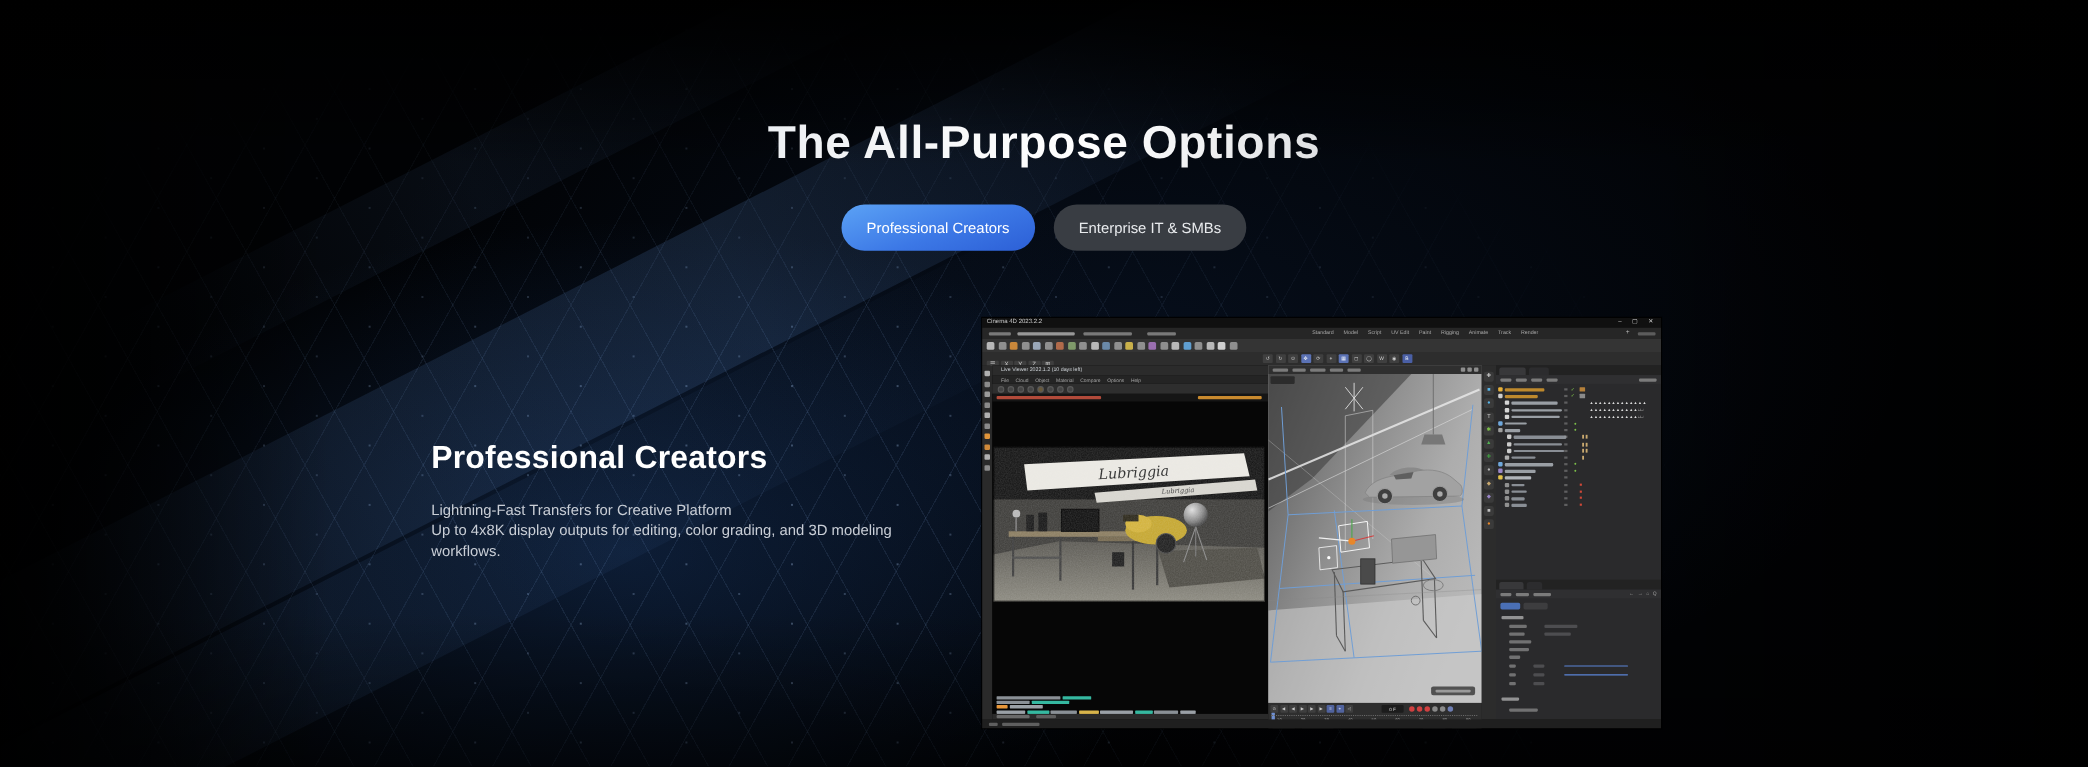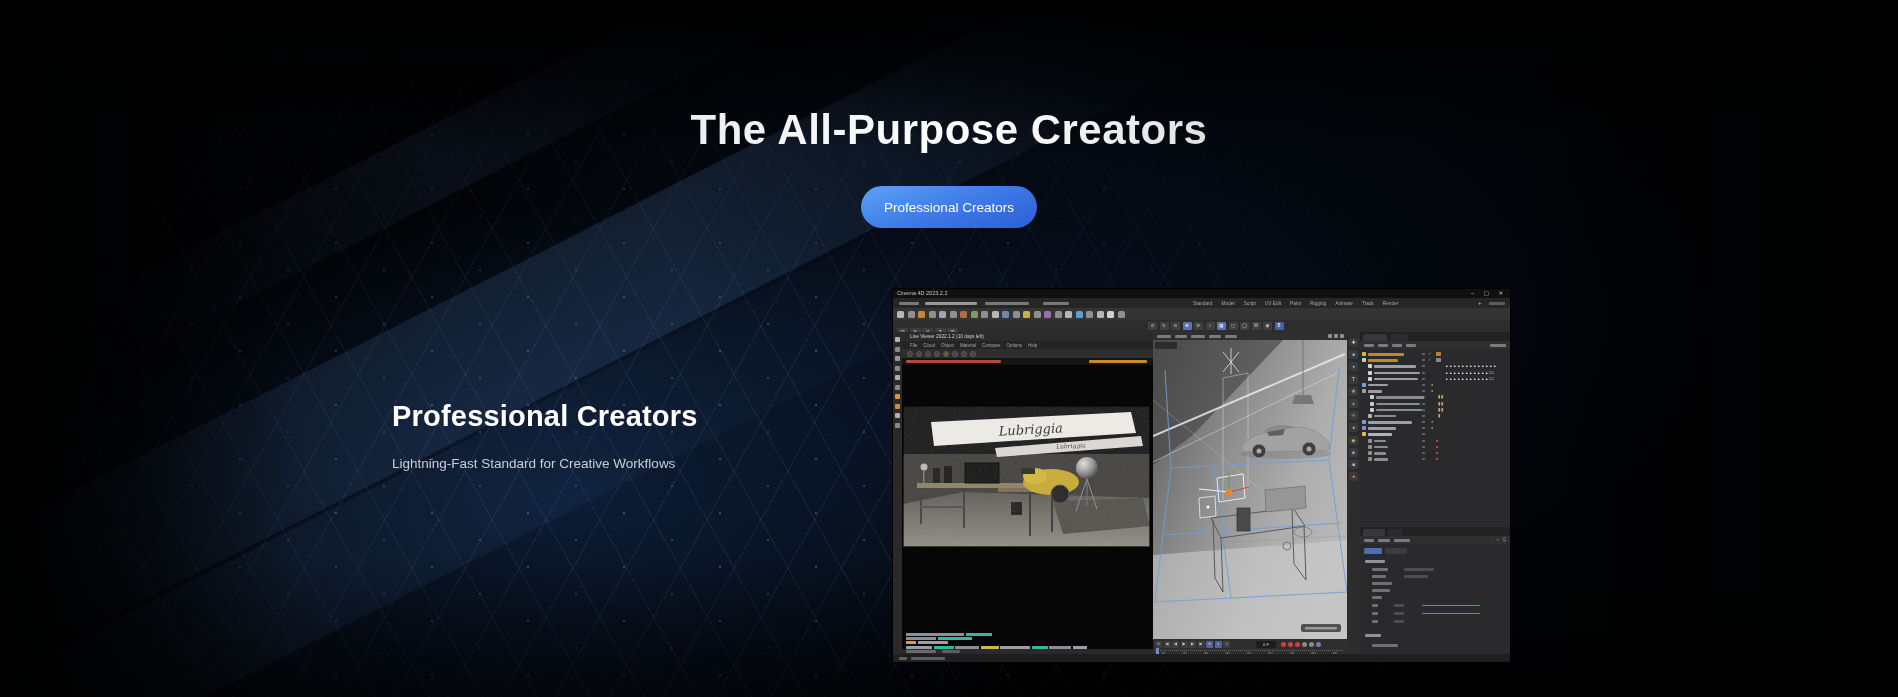--- a/index.html
+++ b/index.html
@@ -158,31 +158,35 @@
 </head>
 <body>
 
 <div id="bg-base"></div>
 <div id="bg-pattern"></div>
 <div id="streak-1" class="streak"></div>
 <div id="streak-2" class="streak"></div>
 <div id="streak-3" class="streak"></div>
 <div id="bg-vignette"></div>
 
-<h1 id="page-title" class="abs">The All-Purpose Creators</h1>
+<h1 id="page-title" class="abs">The All-Purpose Options</h1>
 
 <div id="audience-tabs" class="abs">
     <div class="tab active" style="--label: Professional Creators;">
     <span>Professional Creators</span>
   </div>
+    <div class="tab" style="--label: Enterprise IT &amp; SMBs;">
+    <span>Enterprise IT &amp; SMBs</span>
+  </div>
   </div>
 
 <div id="copy" class="abs">
   <h2>Professional Creators</h2>
-  <div class="line">Lightning-Fast Standard for Creative Workflows</div>
+  <div class="line">Lightning-Fast Transfers for Creative Platform</div>
+  <div class="line">Up to 4x8K display outputs for editing, color grading, and 3D modeling workflows.</div>
 </div>
 
 <div id="app" class="abs">
 
   <div id="app-titlebar" class="abs">
     <span>Cinema 4D 2023.2.2</span>
     <span id="win-controls" class="abs">
       <span>–</span>
       <span>▢</span>
       <span>✕</span>

